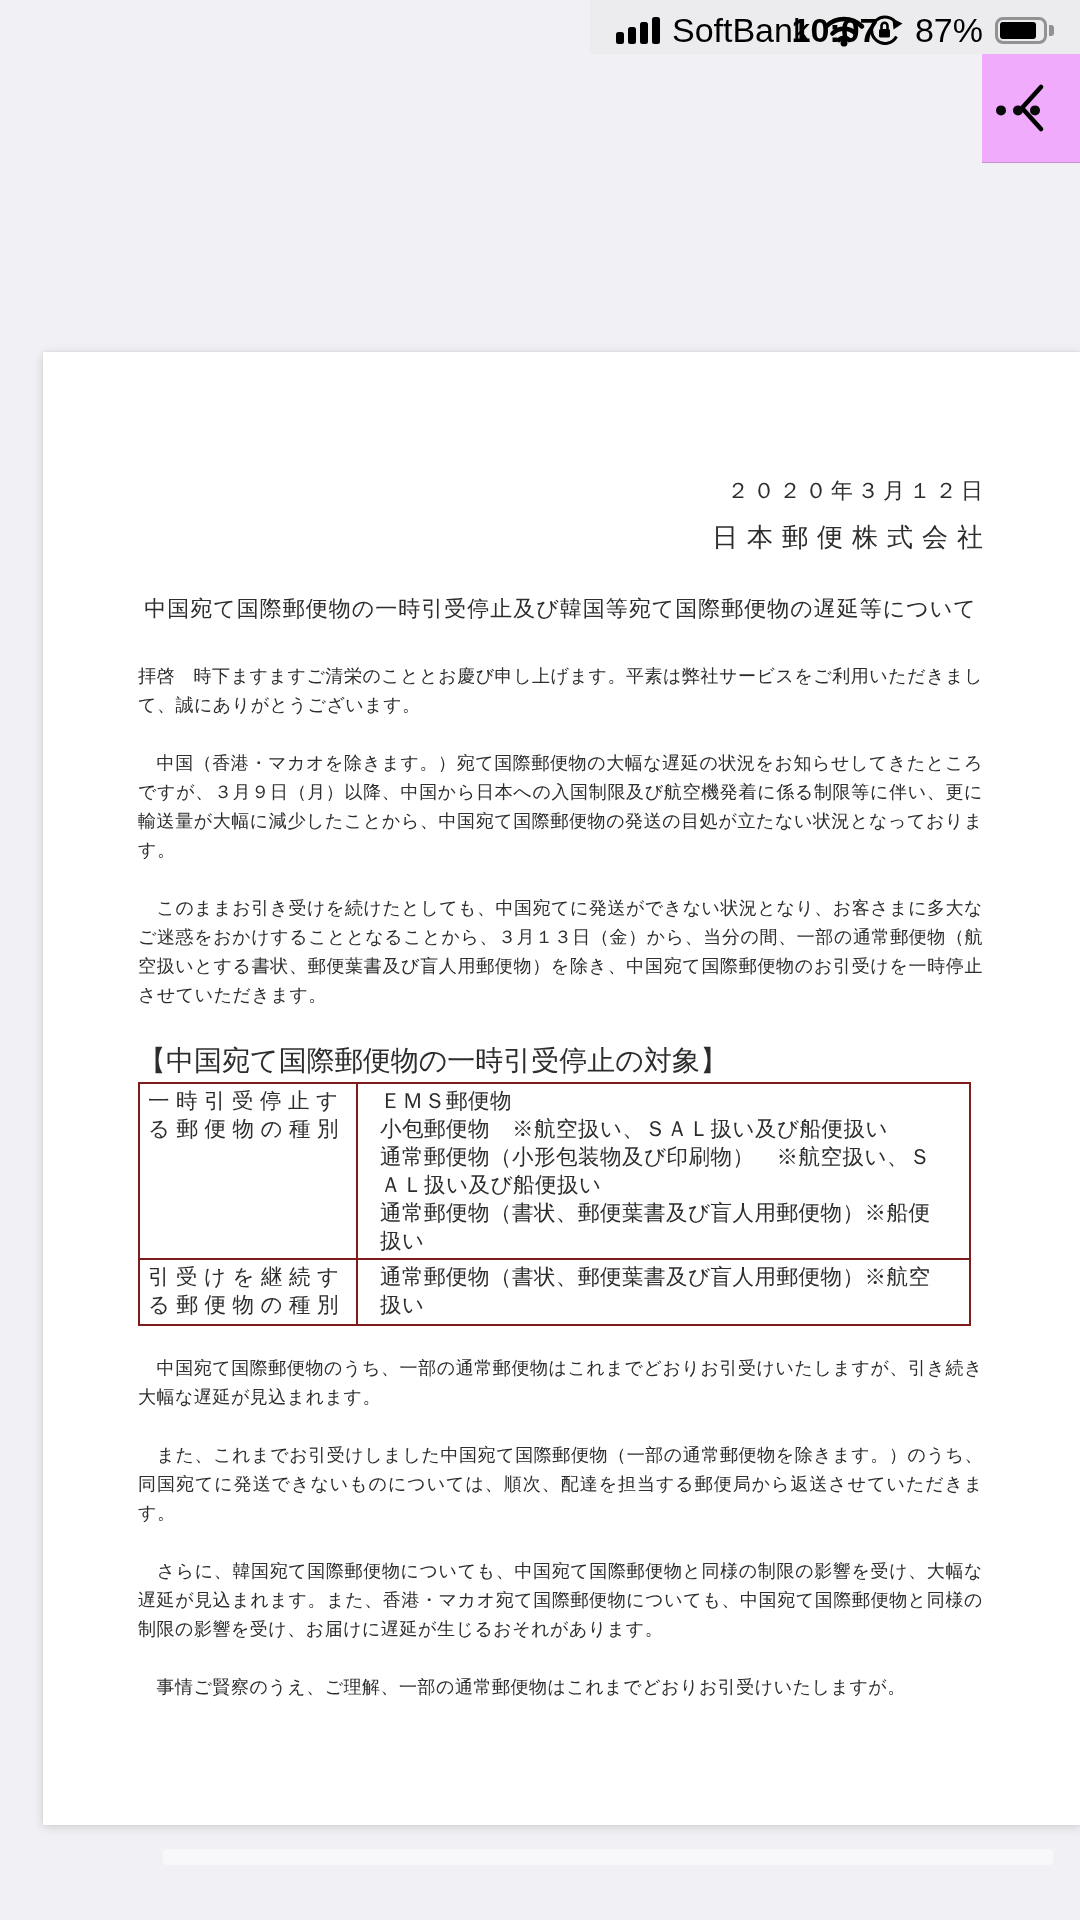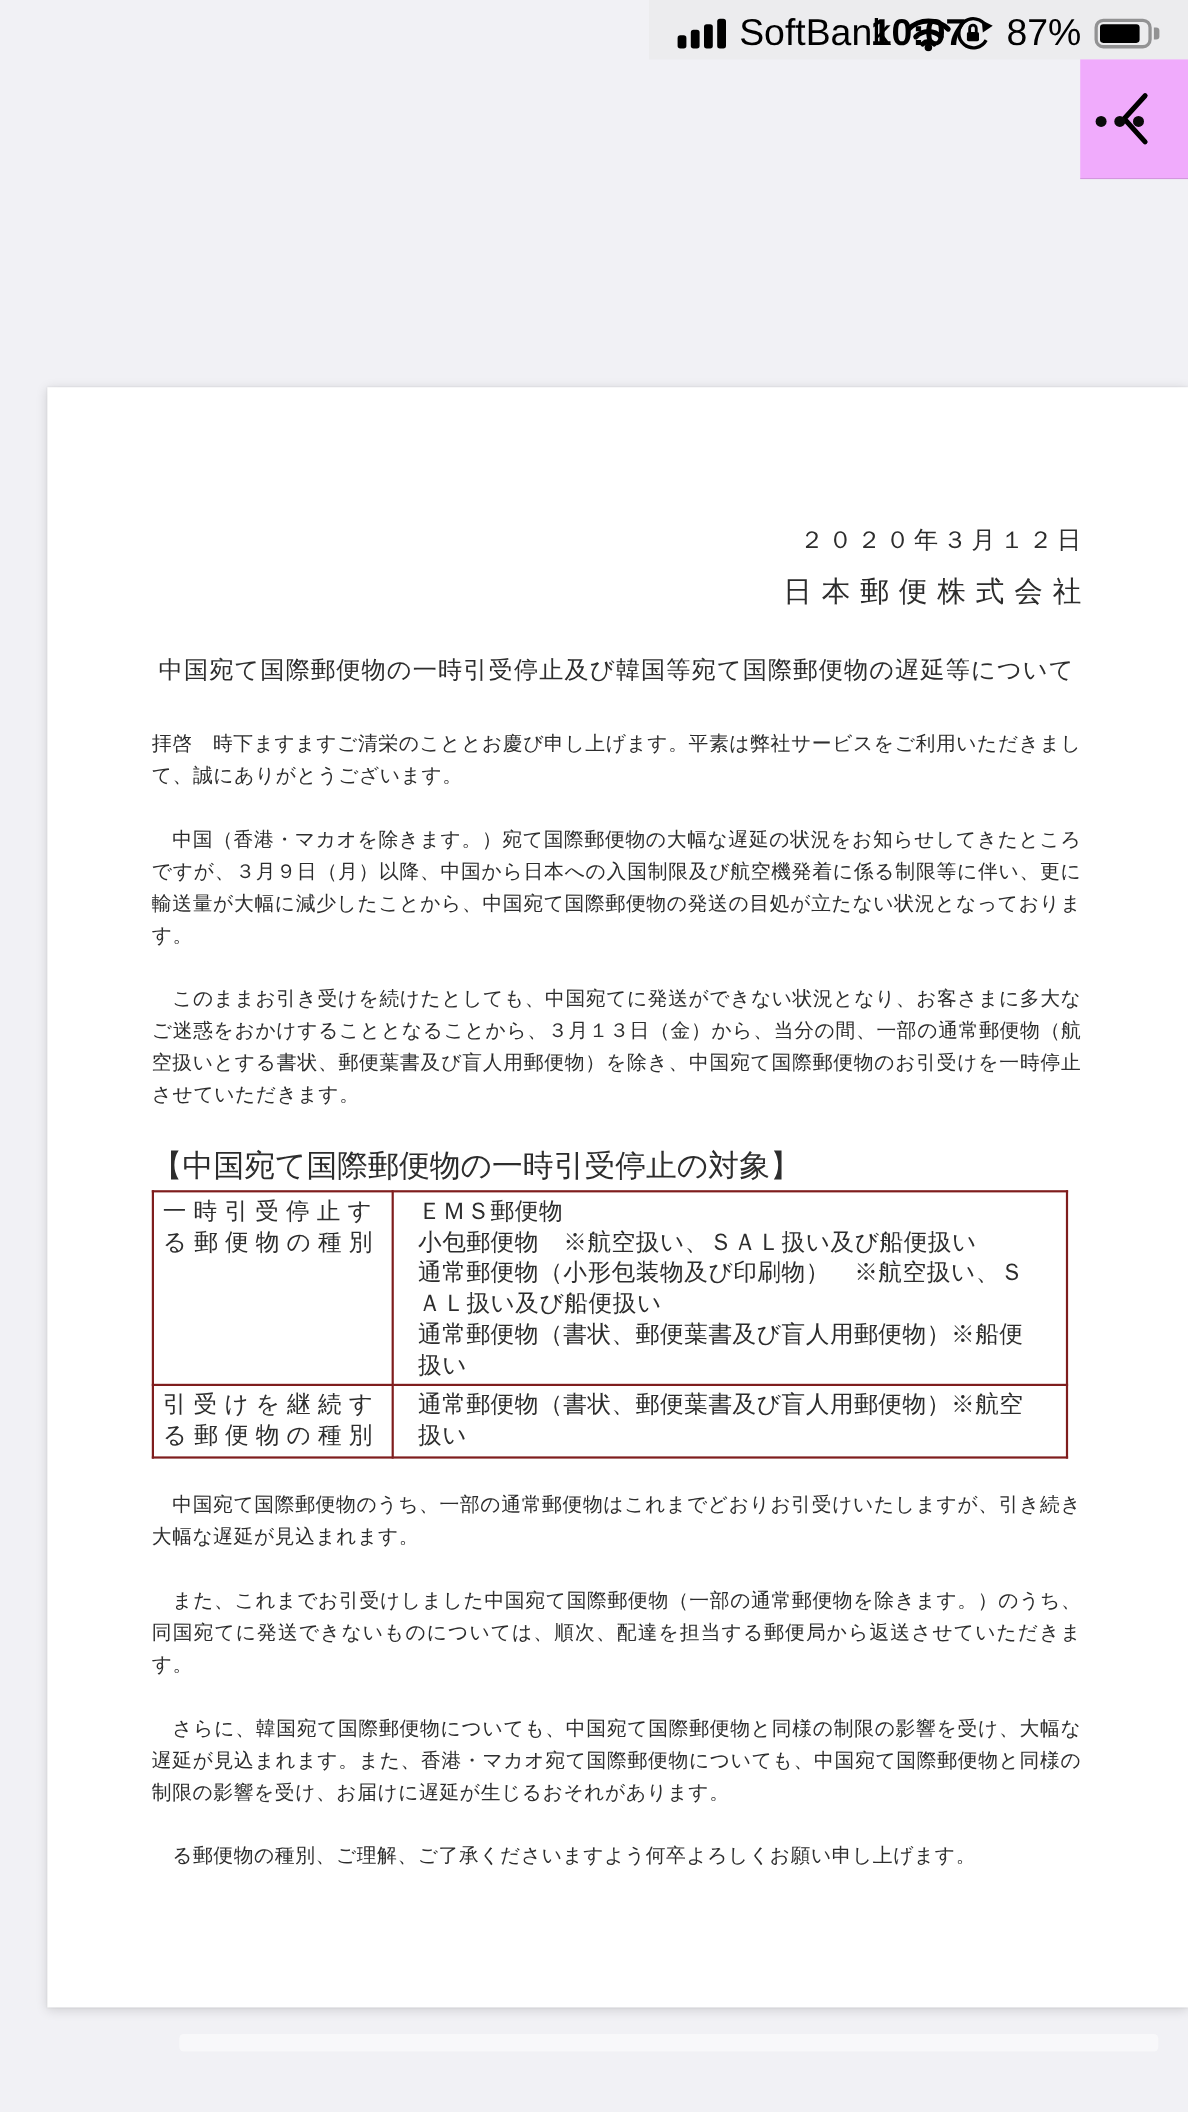--- a/index.html
+++ b/index.html
@@ -182,20 +182,20 @@
           <td class="tc">
             <div>通常郵便物（書状、郵便葉書及び盲人用郵便物）※航空扱い</div>
           </td>
         </tr>
       </tbody>
         </table>
 
       <div class="para after-table">　中国宛て国際郵便物のうち、一部の通常郵便物はこれまでどおりお引受けいたしますが、引き続き大幅な遅延が見込まれます。</div>
       <div class="para">　また、これまでお引受けしました中国宛て国際郵便物（一部の通常郵便物を除きます。）のうち、同国宛てに発送できないものについては、順次、配達を担当する郵便局から返送させていただきます。</div>
       <div class="para">　さらに、韓国宛て国際郵便物についても、中国宛て国際郵便物と同様の制限の影響を受け、大幅な遅延が見込まれます。また、香港・マカオ宛て国際郵便物についても、中国宛て国際郵便物と同様の制限の影響を受け、お届けに遅延が生じるおそれがあります。</div>
-      <div class="para">　る郵便物の種別、ご理解、ご了承くださいますよう何卒よろしくお願い申し上げます。</div>
+      <div class="para">　事情ご賢察のうえ、ご理解、一部の通常郵便物はこれまでどおりお引受けいたしますが。</div>
 
     </div>
 
     <div class="next-page-hint"></div>
   </div>
 
 </div>
 
 </body></html>

